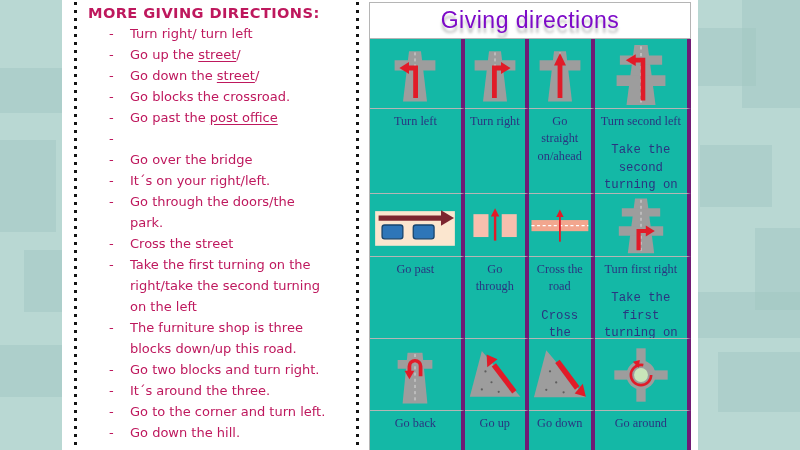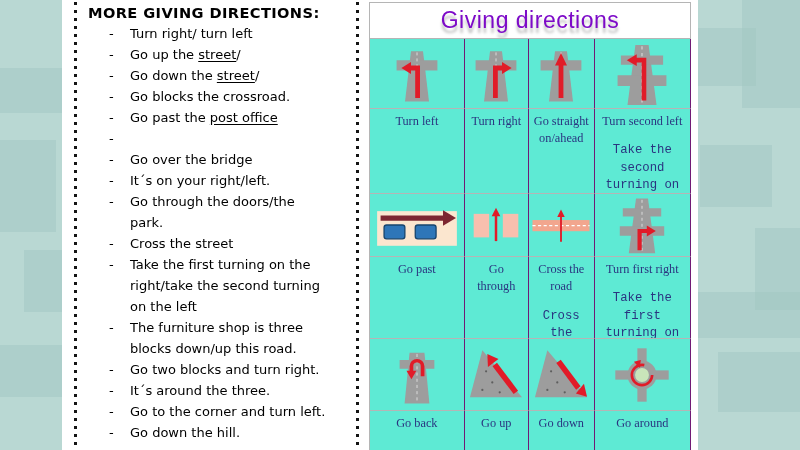--- a/index.html
+++ b/index.html
@@ -9,39 +9,39 @@
   .bg-shape { position:absolute; background:#9fc6c1; opacity:.45; }
 
   .slide { position:absolute; left:62px; top:0; width:636px; height:450px; background:#ffffff; }
 
   
   .dotline { position:absolute; top:2px; bottom:0; width:3px;
     background-image:repeating-linear-gradient(to bottom,#141414 0 3px,transparent 3px 8px); }
   .dot-left { left:12px; }
   .dot-right { left:294px; }
 
-  .left-content { position:absolute; left:26px; top:4px; width:242px; color:#000000; }
+  .left-content { position:absolute; left:26px; top:4px; width:242px; color:#be185d; }
   .lp-title { font-size:14.6px; font-weight:bold; letter-spacing:.4px; margin-bottom:2px; white-space:nowrap; }
   .lp-item { display:flex; font-size:13px; line-height:21px; }
   .lp-dash { flex:0 0 42px; padding-left:21px; }
   .lp-text { flex:1; width:200px; }
   .u { text-decoration:underline; text-underline-offset:2px; }
 
   
   .table-wrap { position:absolute; left:307px; top:0; width:322px; height:450px; }
   .title-box { position:absolute; left:0; right:0; top:2px; height:37px;
     border:1px solid #b5b5b5; display:flex; align-items:center; justify-content:center; background:#fff; }
   .gd-title { font-size:23px; font-weight:normal; color:#7d0ac8; letter-spacing:.5px;
     text-shadow:0 5px 3px #bcbcbc; font-family:"Liberation Sans","DejaVu Sans",sans-serif; }
 
   .grid { position:absolute; left:0; right:0; top:39px; bottom:-20px;
     display:grid; border-left:1px solid #b5b5b5;
     grid-template-columns:29.5% 20% 20.5% 30%;
     grid-template-rows:70px 85px 63px 82px 72px auto; }
-  .cell { border-right:1px solid #701a75; border-bottom:1px solid #b5b5b5; background:#5eead4; overflow:hidden; }
+  .cell { border-right:4px solid #701a75; border-bottom:1px solid #b5b5b5; background:#14b8a6; overflow:hidden; }
   .img-cell { display:flex; align-items:center; justify-content:center; }
   .lbl-cell { text-align:center; padding:4px 4px 0 4px;
     font-family:"Liberation Serif","DejaVu Serif",serif;
     font-size:12.3px; line-height:1.42; color:#2a3580; }
   .lbl2 { margin-top:12px;font-family:Liberation Mono, monospace; }
 
   svg { display:block; }
 </style>
 </head>
 <body>

